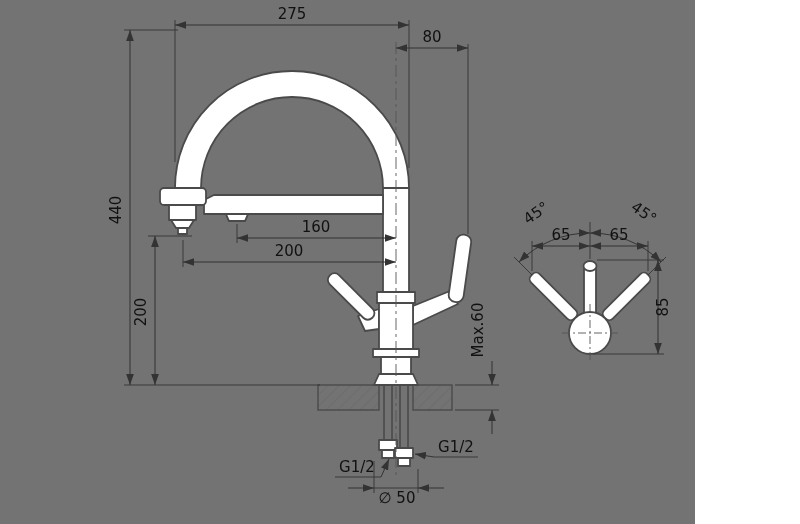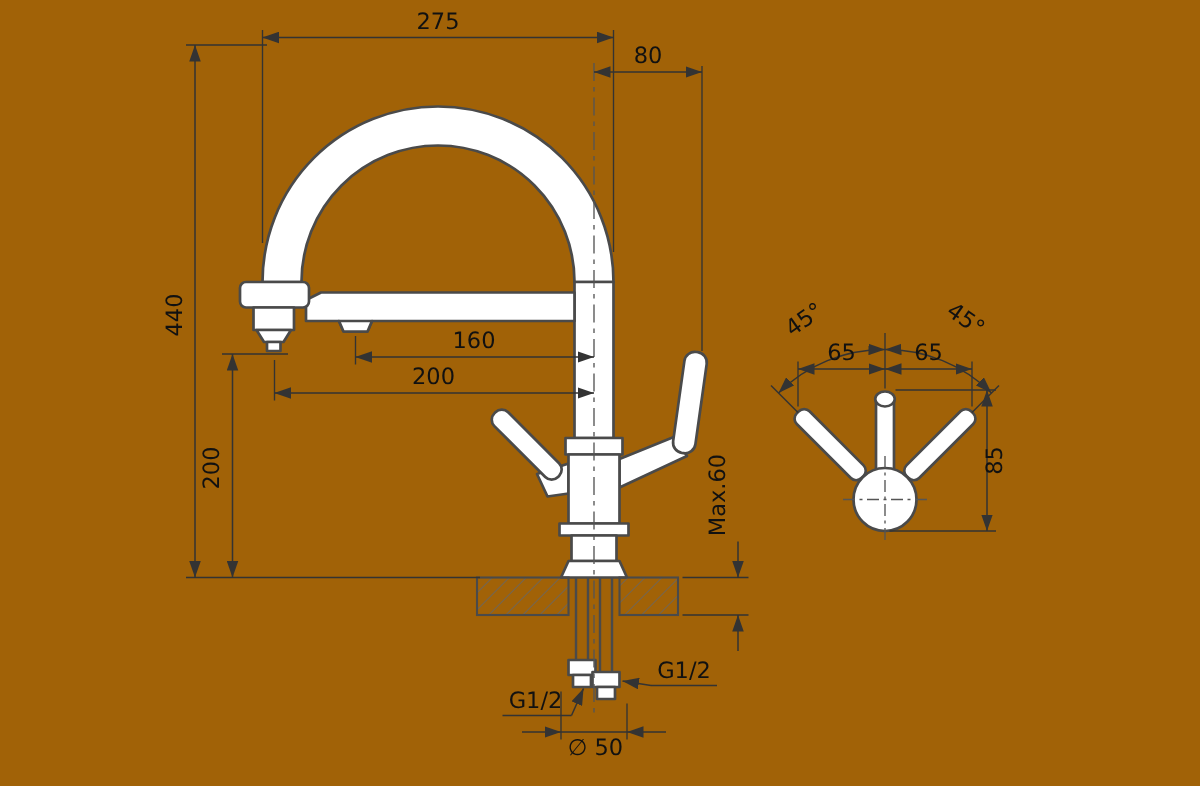--- a/index.html
+++ b/index.html
@@ -1,16 +1,16 @@
 <!DOCTYPE html>
 <html><head>
 <meta charset="utf-8">
 <style>
   html,body { margin:0; padding:0; background:#ffffff; }
-  .stage { width:800px; height:524px; position:relative; background:#a16207; overflow:hidden; }
+  .stage { width:695px; height:524px; position:relative; background:#737373; overflow:hidden; }
   svg { display:block; }
   .obj   { fill:#ffffff; stroke:#4a4a4a; stroke-width:1.8; stroke-linejoin:round; }
   .ln    { fill:none; stroke:#4a4a4a; stroke-width:1.6; }
   .dim   { fill:none; stroke:#333333; stroke-width:1; }
   .ext   { fill:none; stroke:#333333; stroke-width:0.9; }
   .cl    { fill:none; stroke:#555555; stroke-width:0.9; stroke-dasharray:12 4 3 4; }
   .cl2   { fill:none; stroke:#555555; stroke-width:0.9; stroke-dasharray:8 3 2 3; }
   .dimtext { font-family:"DejaVu Sans","Liberation Sans",sans-serif; font-size:15px; fill:#111111; text-anchor:middle; }
   .hatchrect { fill:url(#hatch); stroke:#4a4a4a; stroke-width:1.4; }
 </style>

